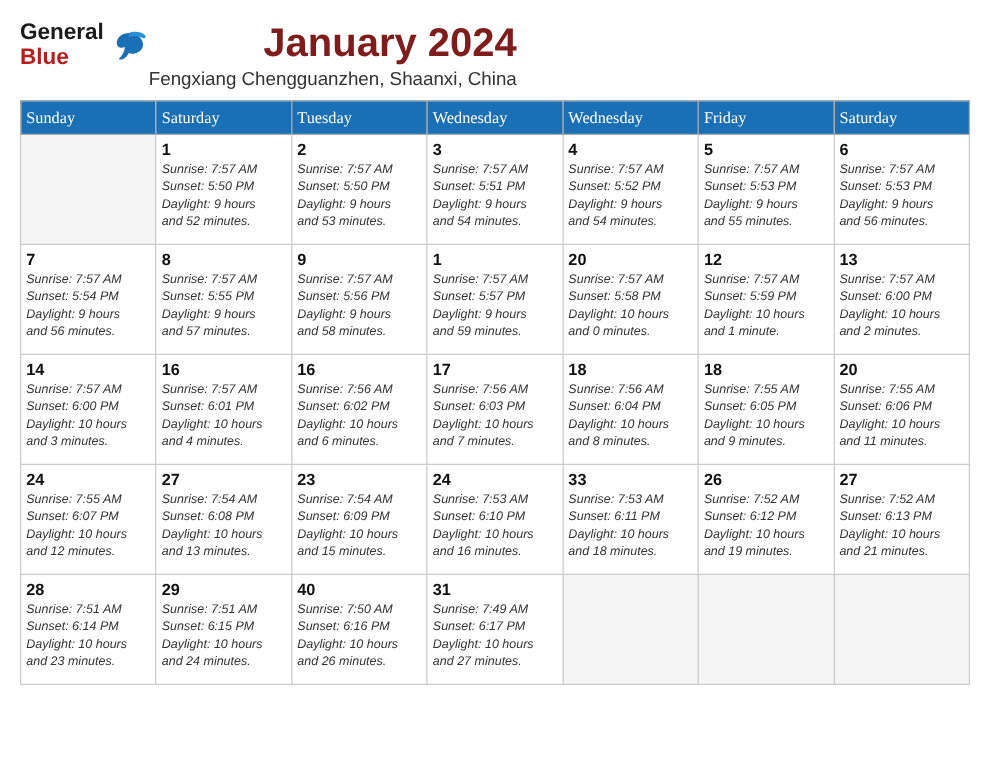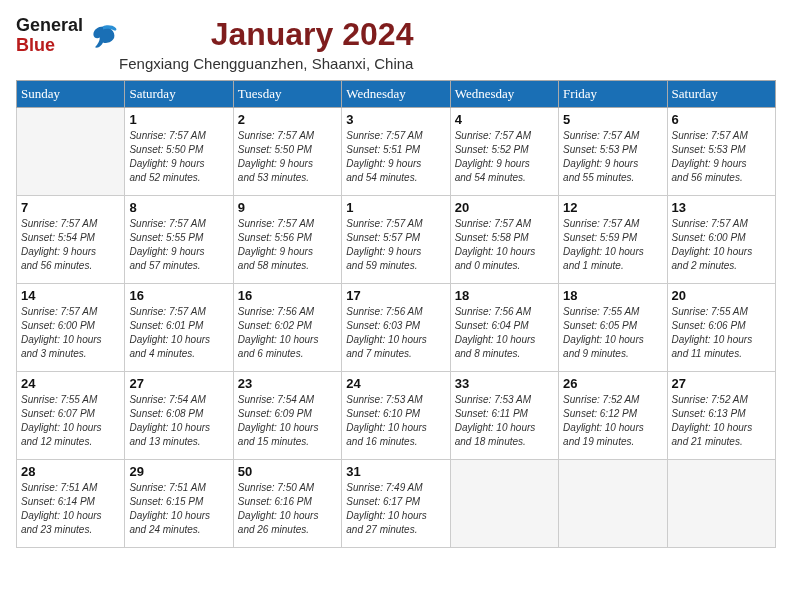--- a/index.html
+++ b/index.html
@@ -244,21 +244,21 @@
       <tr class="week-row">
         <td>
           <div class="day-number">28</div>
           <div class="day-info">Sunrise: 7:51 AM<br>Sunset: 6:14 PM<br>Daylight: 10 hours<br>and 23 minutes.</div>
         </td>
         <td>
           <div class="day-number">29</div>
           <div class="day-info">Sunrise: 7:51 AM<br>Sunset: 6:15 PM<br>Daylight: 10 hours<br>and 24 minutes.</div>
         </td>
         <td>
-          <div class="day-number">50</div>
+          <div class="day-number">40</div>
           <div class="day-info">Sunrise: 7:50 AM<br>Sunset: 6:16 PM<br>Daylight: 10 hours<br>and 26 minutes.</div>
         </td>
         <td>
           <div class="day-number">31</div>
           <div class="day-info">Sunrise: 7:49 AM<br>Sunset: 6:17 PM<br>Daylight: 10 hours<br>and 27 minutes.</div>
         </td>
         <td class="empty"></td>
         <td class="empty"></td>
         <td class="empty"></td>
       </tr>

